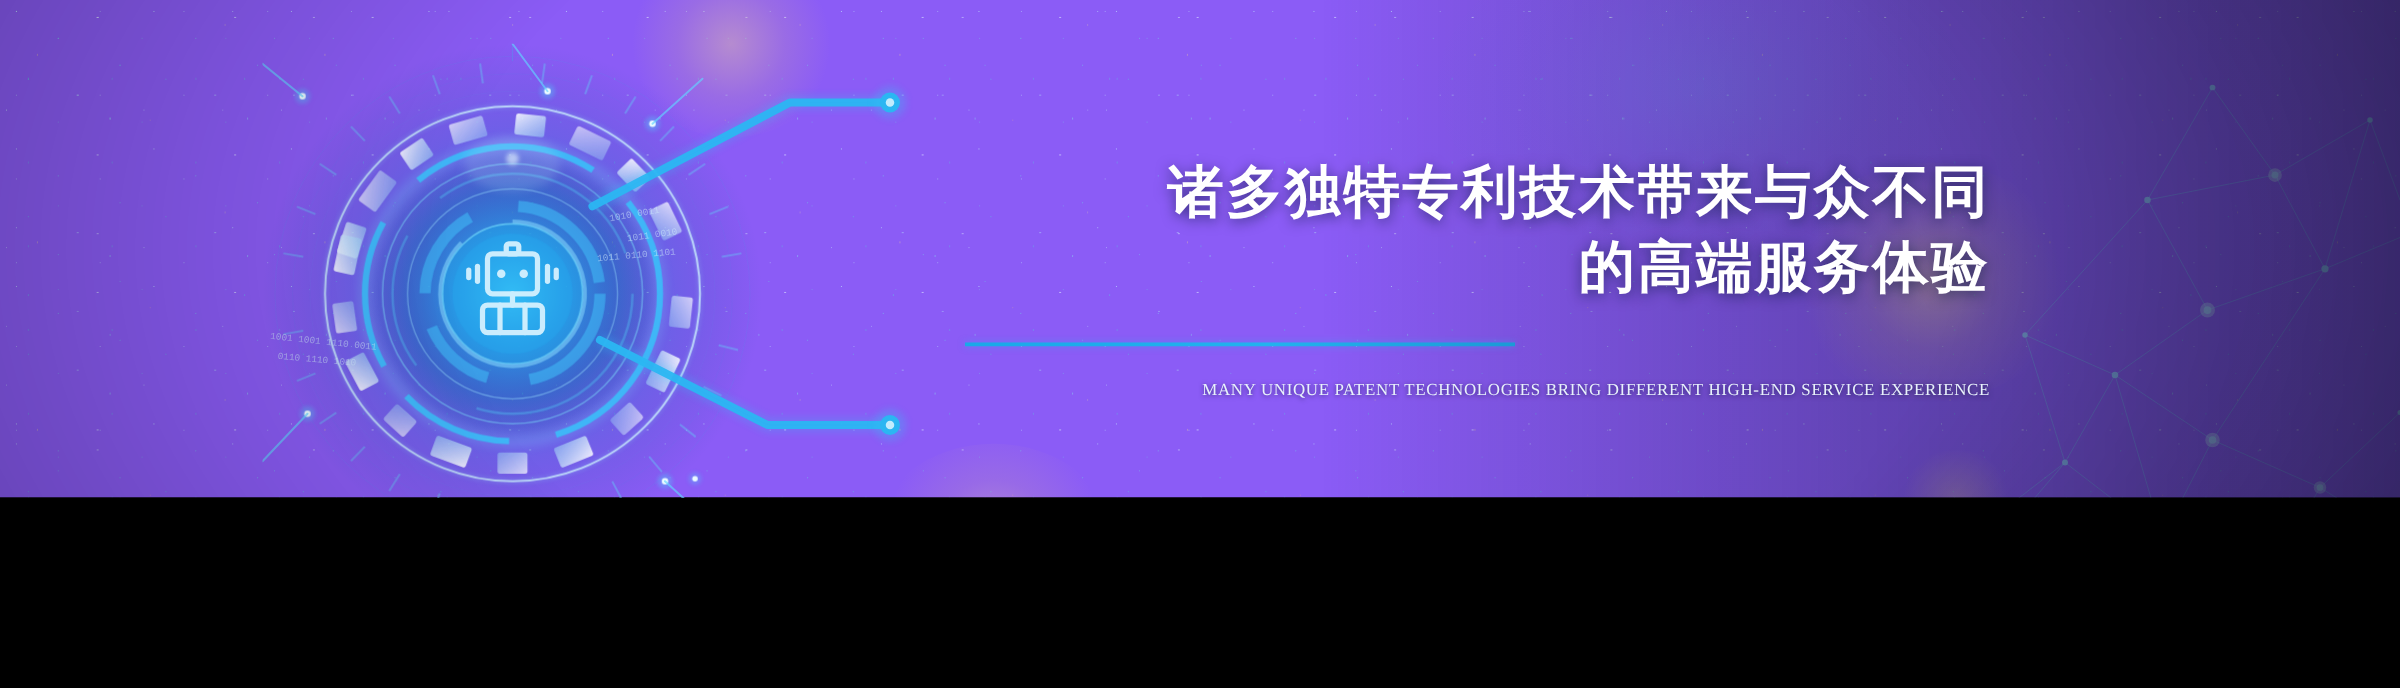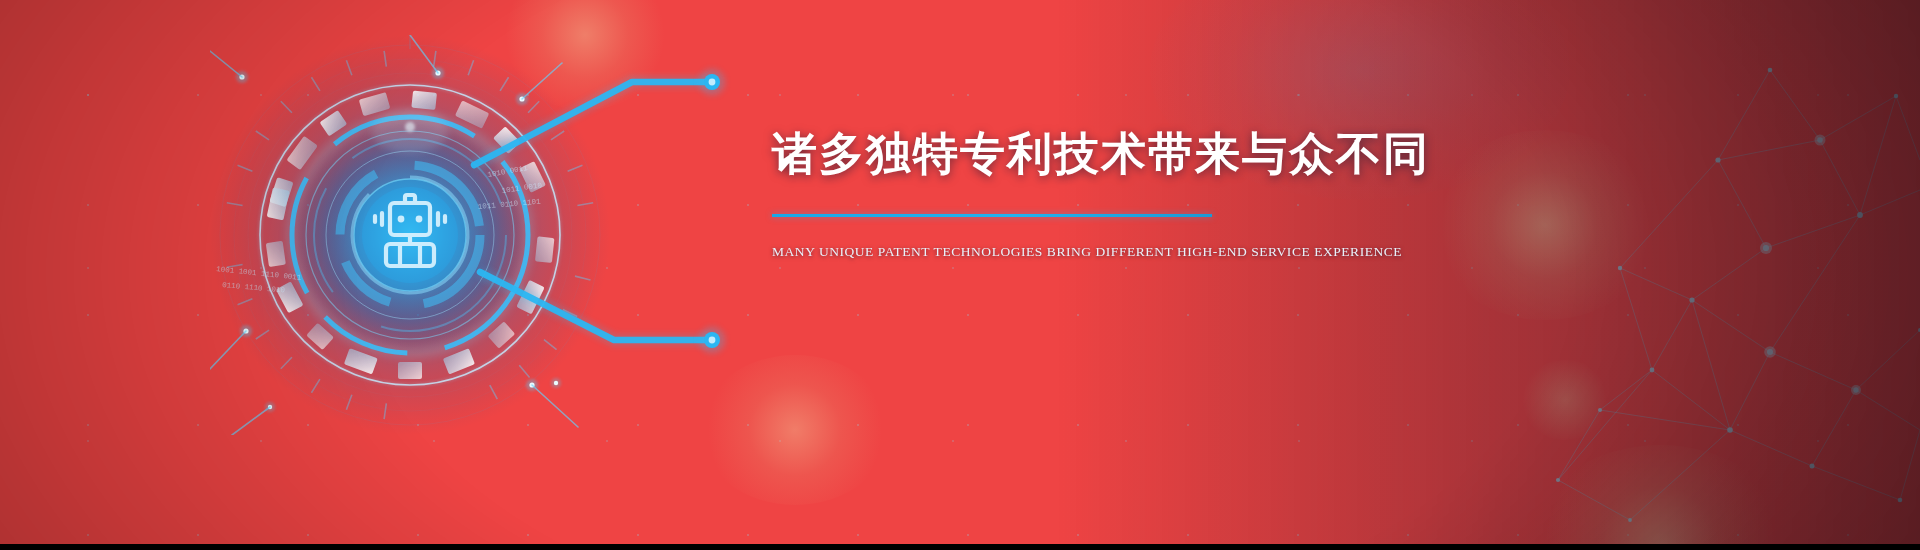--- a/index.html
+++ b/index.html
@@ -7,23 +7,24 @@
     padding: 0;
     background: #000;
   }
   body {
     font-family: "Liberation Sans", sans-serif;
   }
 
   .banner {
     position: relative;
     width: 1920px;
-    height: 544px;
+    height: 398px;
     overflow: hidden;
-    background: #ef4444;
+    background: #8b5cf6;
+    text-align: right;
   }
 
   
   .bg-base {
     position: absolute;
     inset: 0;
     background:
       radial-gradient(ellipse 900px 620px at 430px 240px, #1d6fb8 0%, #14518f 22%, #0d3a6e 45%, #0a2c57 65%, #072murky 100%),
       linear-gradient(100deg, #0d3f77 0%, #0e3f73 18%, #0b3263 38%, #0a2b56 58%, #071f42 78%, #051633 100%);
   }
@@ -443,17 +444,18 @@
       <circle cx="312" cy="300" r="8" fill="#2BB6F2"></circle>
       <circle cx="312" cy="300" r="3.4" fill="#DDF6FF" opacity="0.85"></circle>
     </g>
   </svg>
 
   <div class="bg-rightdark"></div>
   <div class="bg-vignette"></div>
 
   <div class="textblock">
     <div class="headline">诸多独特专利技术带来与众不同</div>
+    <div class="headline">的高端服务体验</div>
     <div class="divider"></div>
     <div class="subline">MANY UNIQUE PATENT TECHNOLOGIES BRING DIFFERENT HIGH-END SERVICE EXPERIENCE</div>
   </div>
 
 </div>
 
 </body></html>

